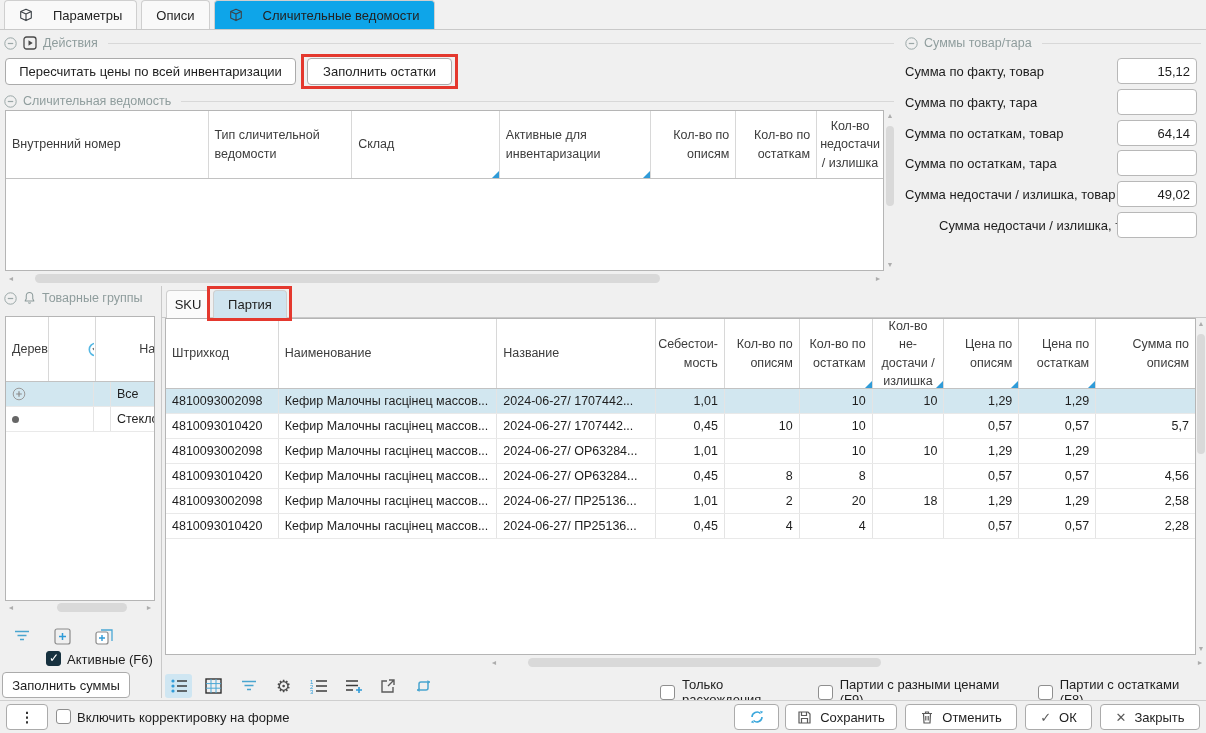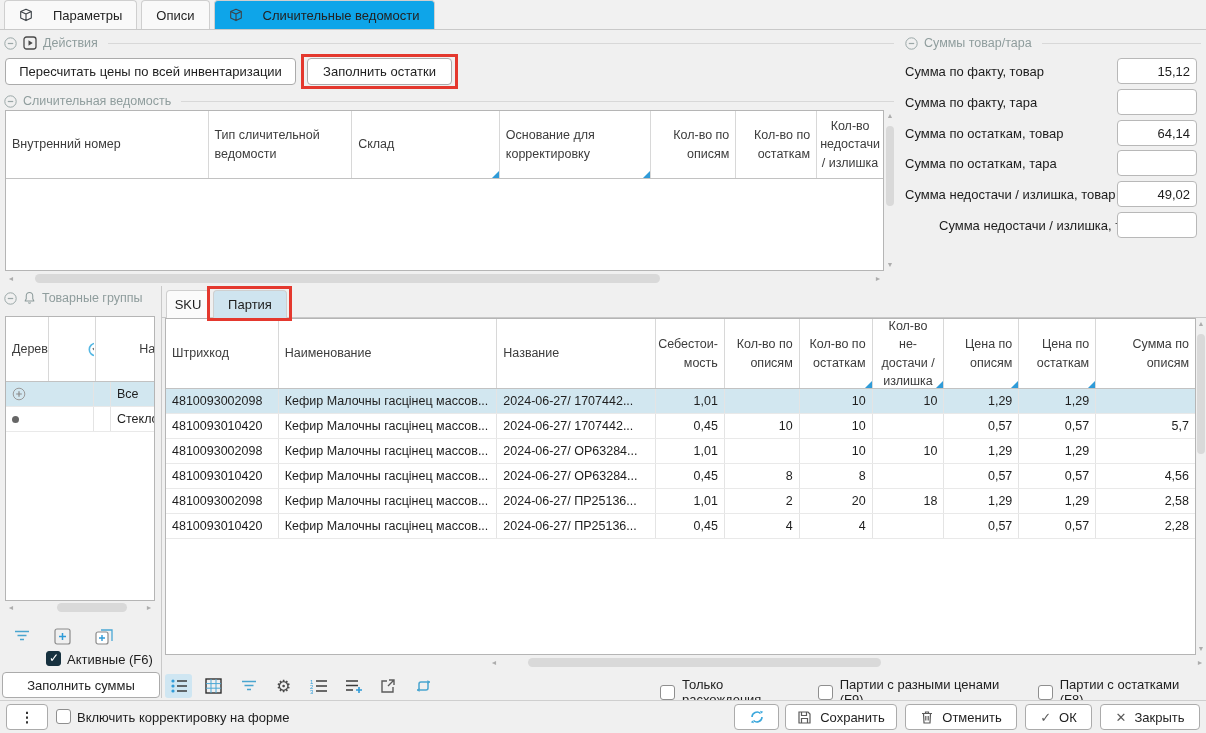--- a/index.html
+++ b/index.html
@@ -151,21 +151,21 @@
         <span>Внутренний номер</span>
       </div>
     <div class="th sc1">
         <span>Тип сличительной ведомости</span>
       </div>
     <div class="th sc2">
         <span>Склад</span>
         <span class="sort"></span>
       </div>
     <div class="th sc3">
-        <span>Основание для корректировку</span>
+        <span>Активные для инвентаризации</span>
         <span class="sort"></span>
       </div>
     <div class="th sc4 num">
         <span>Кол-во по описям</span>
       </div>
     <div class="th sc5 num">
         <span>Кол-во по остаткам</span>
       </div>
     <div class="th sc6 ctr">
         <span>Кол-во недостачи / излишка</span>
@@ -296,21 +296,21 @@
         <rect x="2" y="5" width="12" height="12" rx="2" fill="#fff" stroke="#8a8a8a" stroke-width="1.2"></rect>
         <path d="M8 8v6M5 11h6" stroke="#2f9bd8" stroke-width="1.4"></path>
       </svg>
   </span>
 </div>
 
 
 <span class="cb on abs" style="left:46px;top:651px;"></span>
 <span class="cblabel abs" style="left:67px;top:652px;">Активные (F6)</span>
 
-<div class="btn" style="left:2px;top:672px;width:158px;height:26px;">
+<div class="btn" style="left:2px;top:672px;width:128px;height:26px;">
   <span>Заполнить суммы</span>
 </div>
 
 
 <div class="vline" style="left:161px;top:286px;height:412px;"></div>
 
 
 <div class="abs" style="left:162px;top:285px;width:1044px;height:33px;border-bottom:1px solid #c9c9c9;"></div>
 <div class="dtab" style="left:166px;top:290px;width:44px;height:28px;">
   <span>SKU</span>

